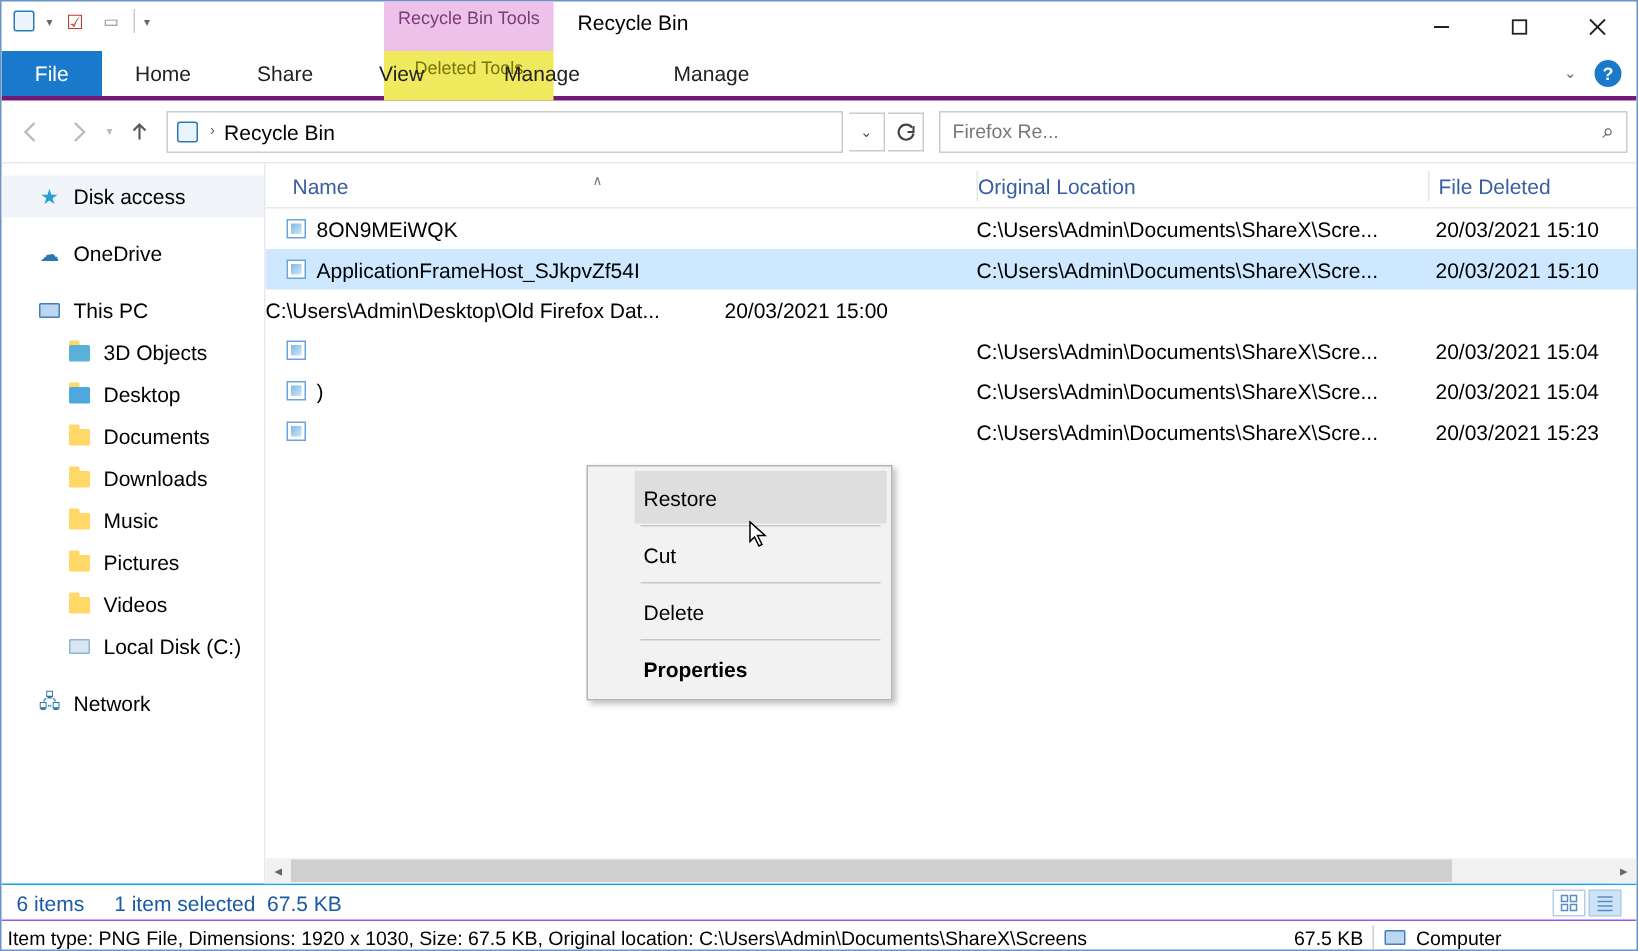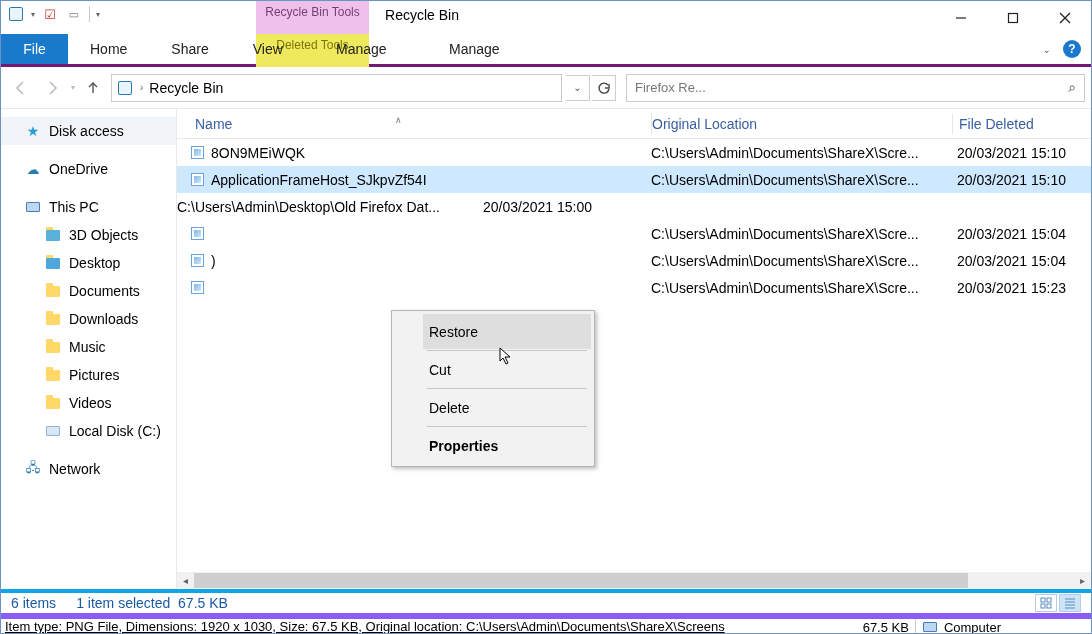--- a/index.html
+++ b/index.html
@@ -86,27 +86,27 @@
   
   
   .context-menu { position:absolute; left:214px; top:201px; width:204px; background:#f2f2f2; border:1px solid #b6b6b6; box-shadow:2px 2px 4px rgba(0,0,0,0.25); padding:3px; z-index:50;}
   .cm-item { height:35px; display:flex; align-items:center; padding-left:6px; font-size:14px; }
   .cm-item.hover { background:#dedede; }
   .cm-item.bold { font-weight:bold; }
   .cm-sep { height:1px; background:#c7c7c7; margin: 1px 4px 1px 4px; }
   .cursor { position:absolute; left:322px; top:238px; z-index:60; font-size:16px; }
   
   
-  .statusbar { height:24px; border-top:4px solid #0ea5e9; display:flex; align-items:center; padding:0 10px; font-size:14px; color:#1a5aa5; gap:20px;}
+  .statusbar { height:24px; border-top:1px solid #0ea5e9; display:flex; align-items:center; padding:0 10px; font-size:14px; color:#1a5aa5; gap:20px;}
   .statusbar .plain { color:#1a5aa5; }
   .view-toggles { margin-left:auto; display:flex; gap:2px; }
   .vt { width:22px; height:18px; border:1px solid #b7cde6; display:flex; align-items:center; justify-content:center; }
   .vt.active { background:#cde3f8; }
   
-  .infobar { height:20px; border-top:6px solid #8b5cf6; display:flex; align-items:flex-start; padding:0 4px; font-size:13px; gap:8px;text-decoration:underline;}
+  .infobar { height:20px; border-top:1px solid #8b5cf6; display:flex; align-items:flex-end; padding:0 4px; font-size:13px; gap:8px;}
   .info-left { flex:1; white-space:nowrap; overflow:hidden; text-overflow:ellipsis; }
   .info-right { display:flex; align-items:center; gap:6px; white-space:nowrap;}
   .divider-v { width:1px; height:16px; background:#ccc; }
 </style>
 </head>
 <body>
 
 <div class="titlebar">
   <div class="qat">
     <span class="qat-icon">

